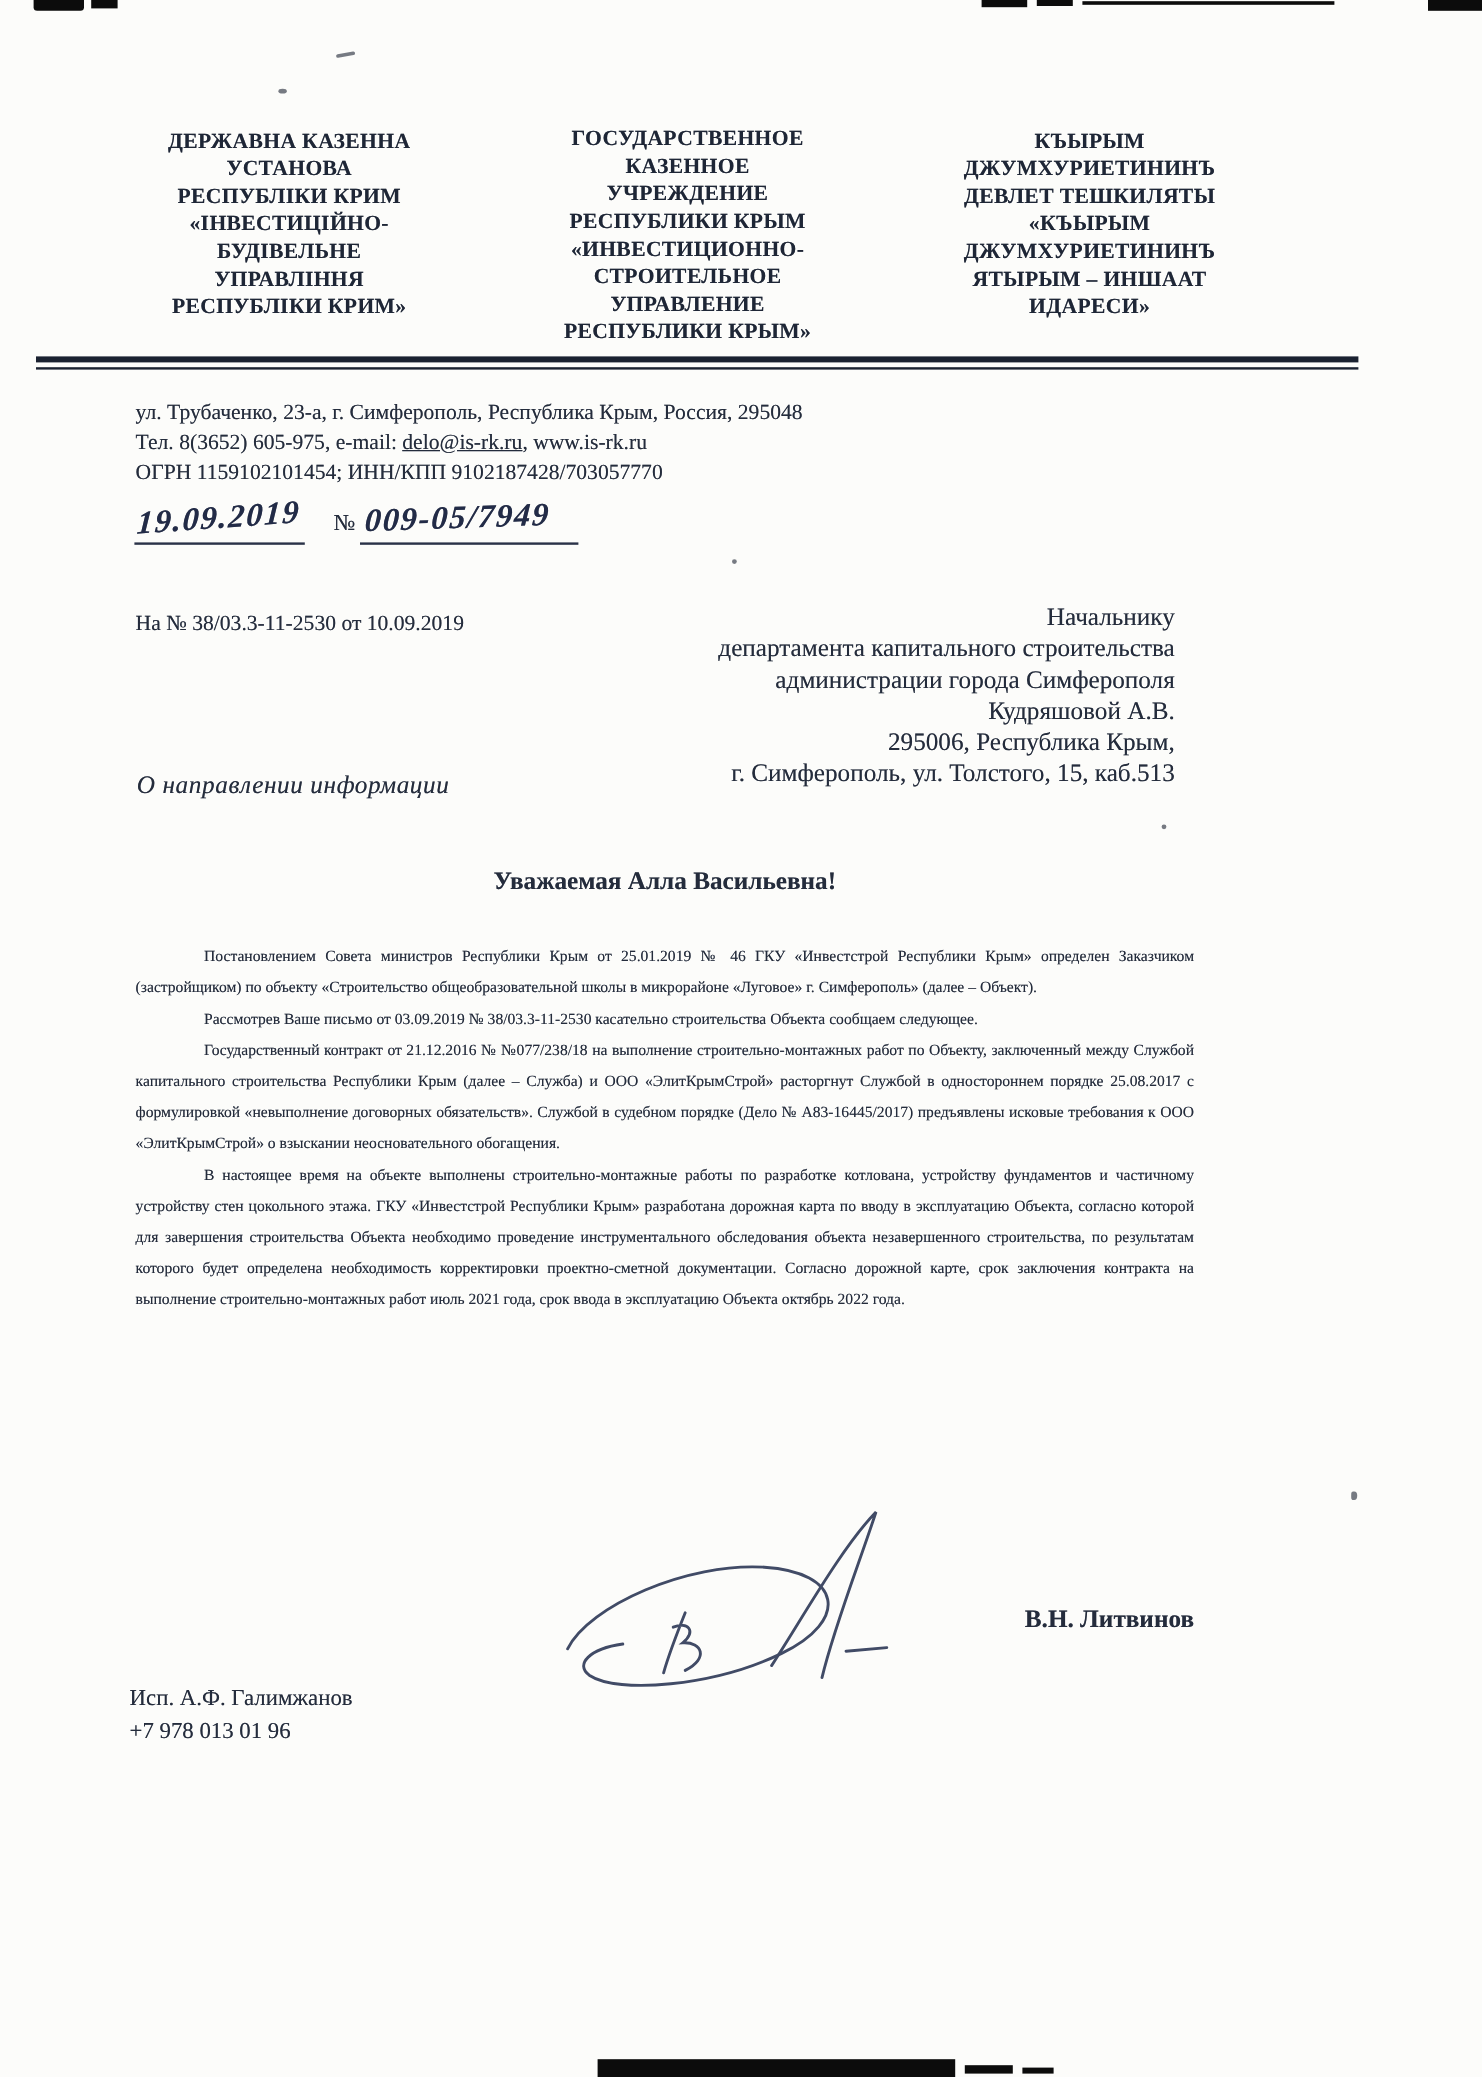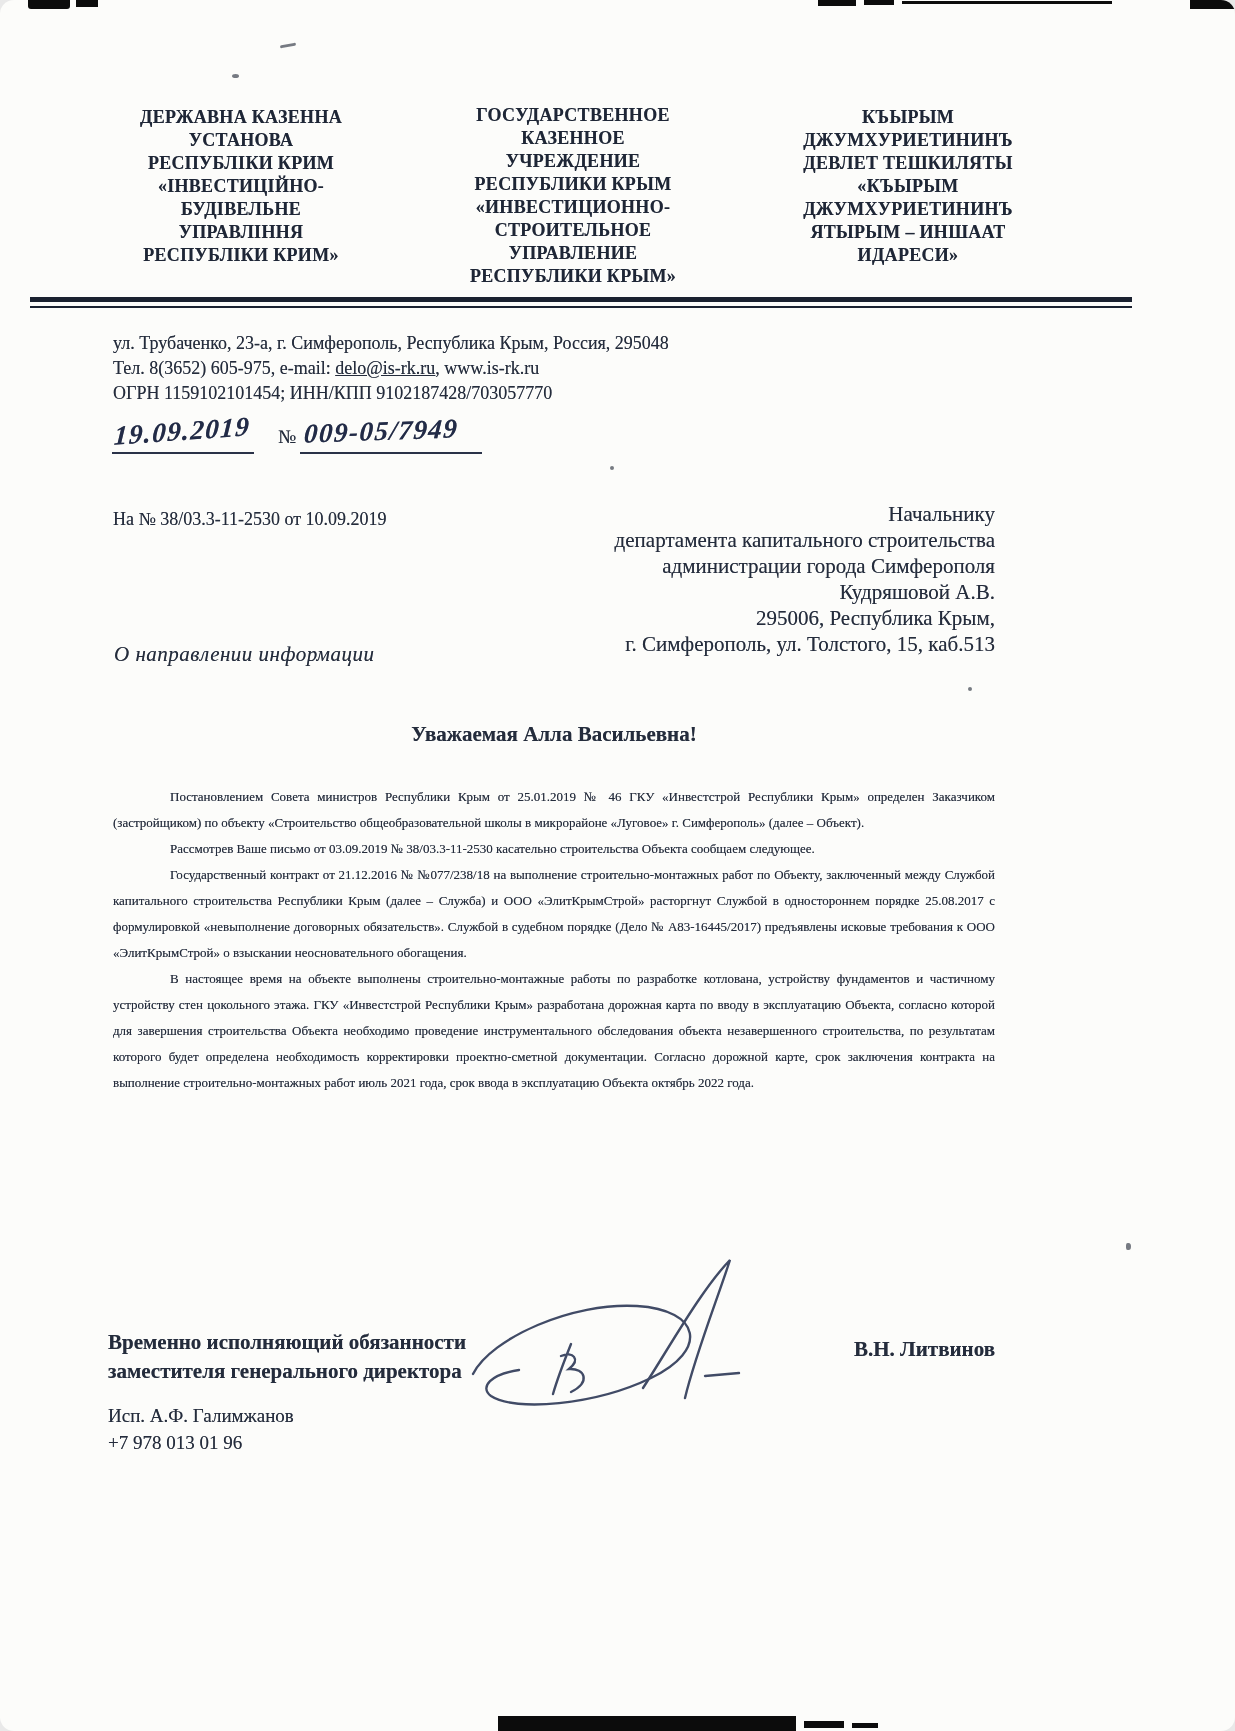--- a/index.html
+++ b/index.html
@@ -6,21 +6,20 @@
   .page {
     position: relative;
     width: 1235px;
     height: 1731px;
     margin: 0 auto;
     background: #fcfcfa;
     overflow: hidden;
     font-family: "Liberation Serif", "DejaVu Serif", serif;
     color: #242c3c;
     text-shadow: 0 0 0.4px rgba(36,44,60,0.55);
-    border-radius: 14px;
   }
   .pre { white-space: pre-line; }
 
   
   .lh-col {
     position: absolute;
     top: 106px;
     text-align: center;
     font-weight: bold;
     font-size: 18px;
@@ -95,21 +94,21 @@
     position: absolute;
     left: 113px;
     top: 477px;
     font-size: 18px;
     margin-top: 32px;
   }
 
   
   .recipient {
     position: absolute;
-    left: 113px;
+    left: 97px;
     top: 501px;
     width: 882px;
     text-align: right;
     font-size: 21px;
     line-height: 26px;
   }
 
   .subject {
     position: absolute;
     left: 114px;
@@ -280,22 +279,20 @@
 
   <div class="salutation">Уважаемая Алла Васильевна!</div>
 
   <div class="body-text">
     <p>Постановлением Совета министров Республики Крым от 25.01.2019 № 46 ГКУ «Инвестстрой Республики Крым» определен Заказчиком (застройщиком) по объекту «Строительство общеобразовательной школы в микрорайоне «Луговое» г. Симферополь» (далее – Объект).</p>
     <p>Рассмотрев Ваше письмо от 03.09.2019 № 38/03.3-11-2530 касательно строительства Объекта сообщаем следующее.</p>
     <p>Государственный контракт от 21.12.2016 № №077/238/18 на выполнение строительно-монтажных работ по Объекту, заключенный между Службой капитального строительства Республики Крым (далее – Служба) и ООО «ЭлитКрымСтрой» расторгнут Службой в одностороннем порядке 25.08.2017 с формулировкой «невыполнение договорных обязательств». Службой в судебном порядке (Дело № А83-16445/2017) предъявлены исковые требования к ООО «ЭлитКрымСтрой» о взыскании неосновательного обогащения.</p>
     <p>В настоящее время на объекте выполнены строительно-монтажные работы по разработке котлована, устройству фундаментов и частичному устройству стен цокольного этажа. ГКУ «Инвестстрой Республики Крым» разработана дорожная карта по вводу в эксплуатацию Объекта, согласно которой для завершения строительства Объекта необходимо проведение инструментального обследования объекта незавершенного строительства, по результатам которого будет определена необходимость корректировки проектно-сметной документации. Согласно дорожной карте, срок заключения контракта на выполнение строительно-монтажных работ июль 2021 года, срок ввода в эксплуатацию Объекта октябрь 2022 года.</p>
   </div>
 
-  <div class="signer-position pre">Временно исполняющий обязанности
-заместителя генерального директора</div>
 
   <svg class="sig-svg" viewBox="0 0 300 175" fill="none" stroke="#38425f" stroke-width="2.4" stroke-linecap="round" opacity="0.95">
     <path d="M 18 118 C 36 82, 118 46, 182 50 C 246 54, 254 94, 196 122 C 140 149, 60 156, 36 140 C 24 131, 36 118, 64 114"></path>
     <path d="M 188 132 C 214 92, 246 34, 275 4 C 262 44, 240 100, 230 142"></path>
     <path d="M 116 88 C 108 108, 102 124, 98 138 M 106 100 C 118 95, 126 103, 114 113 C 130 112, 136 126, 116 136"></path>
     <path d="M 250 120 L 284 117"></path>
   </svg>
 
   <div class="signer-name">В.Н. Литвинов</div>
 

